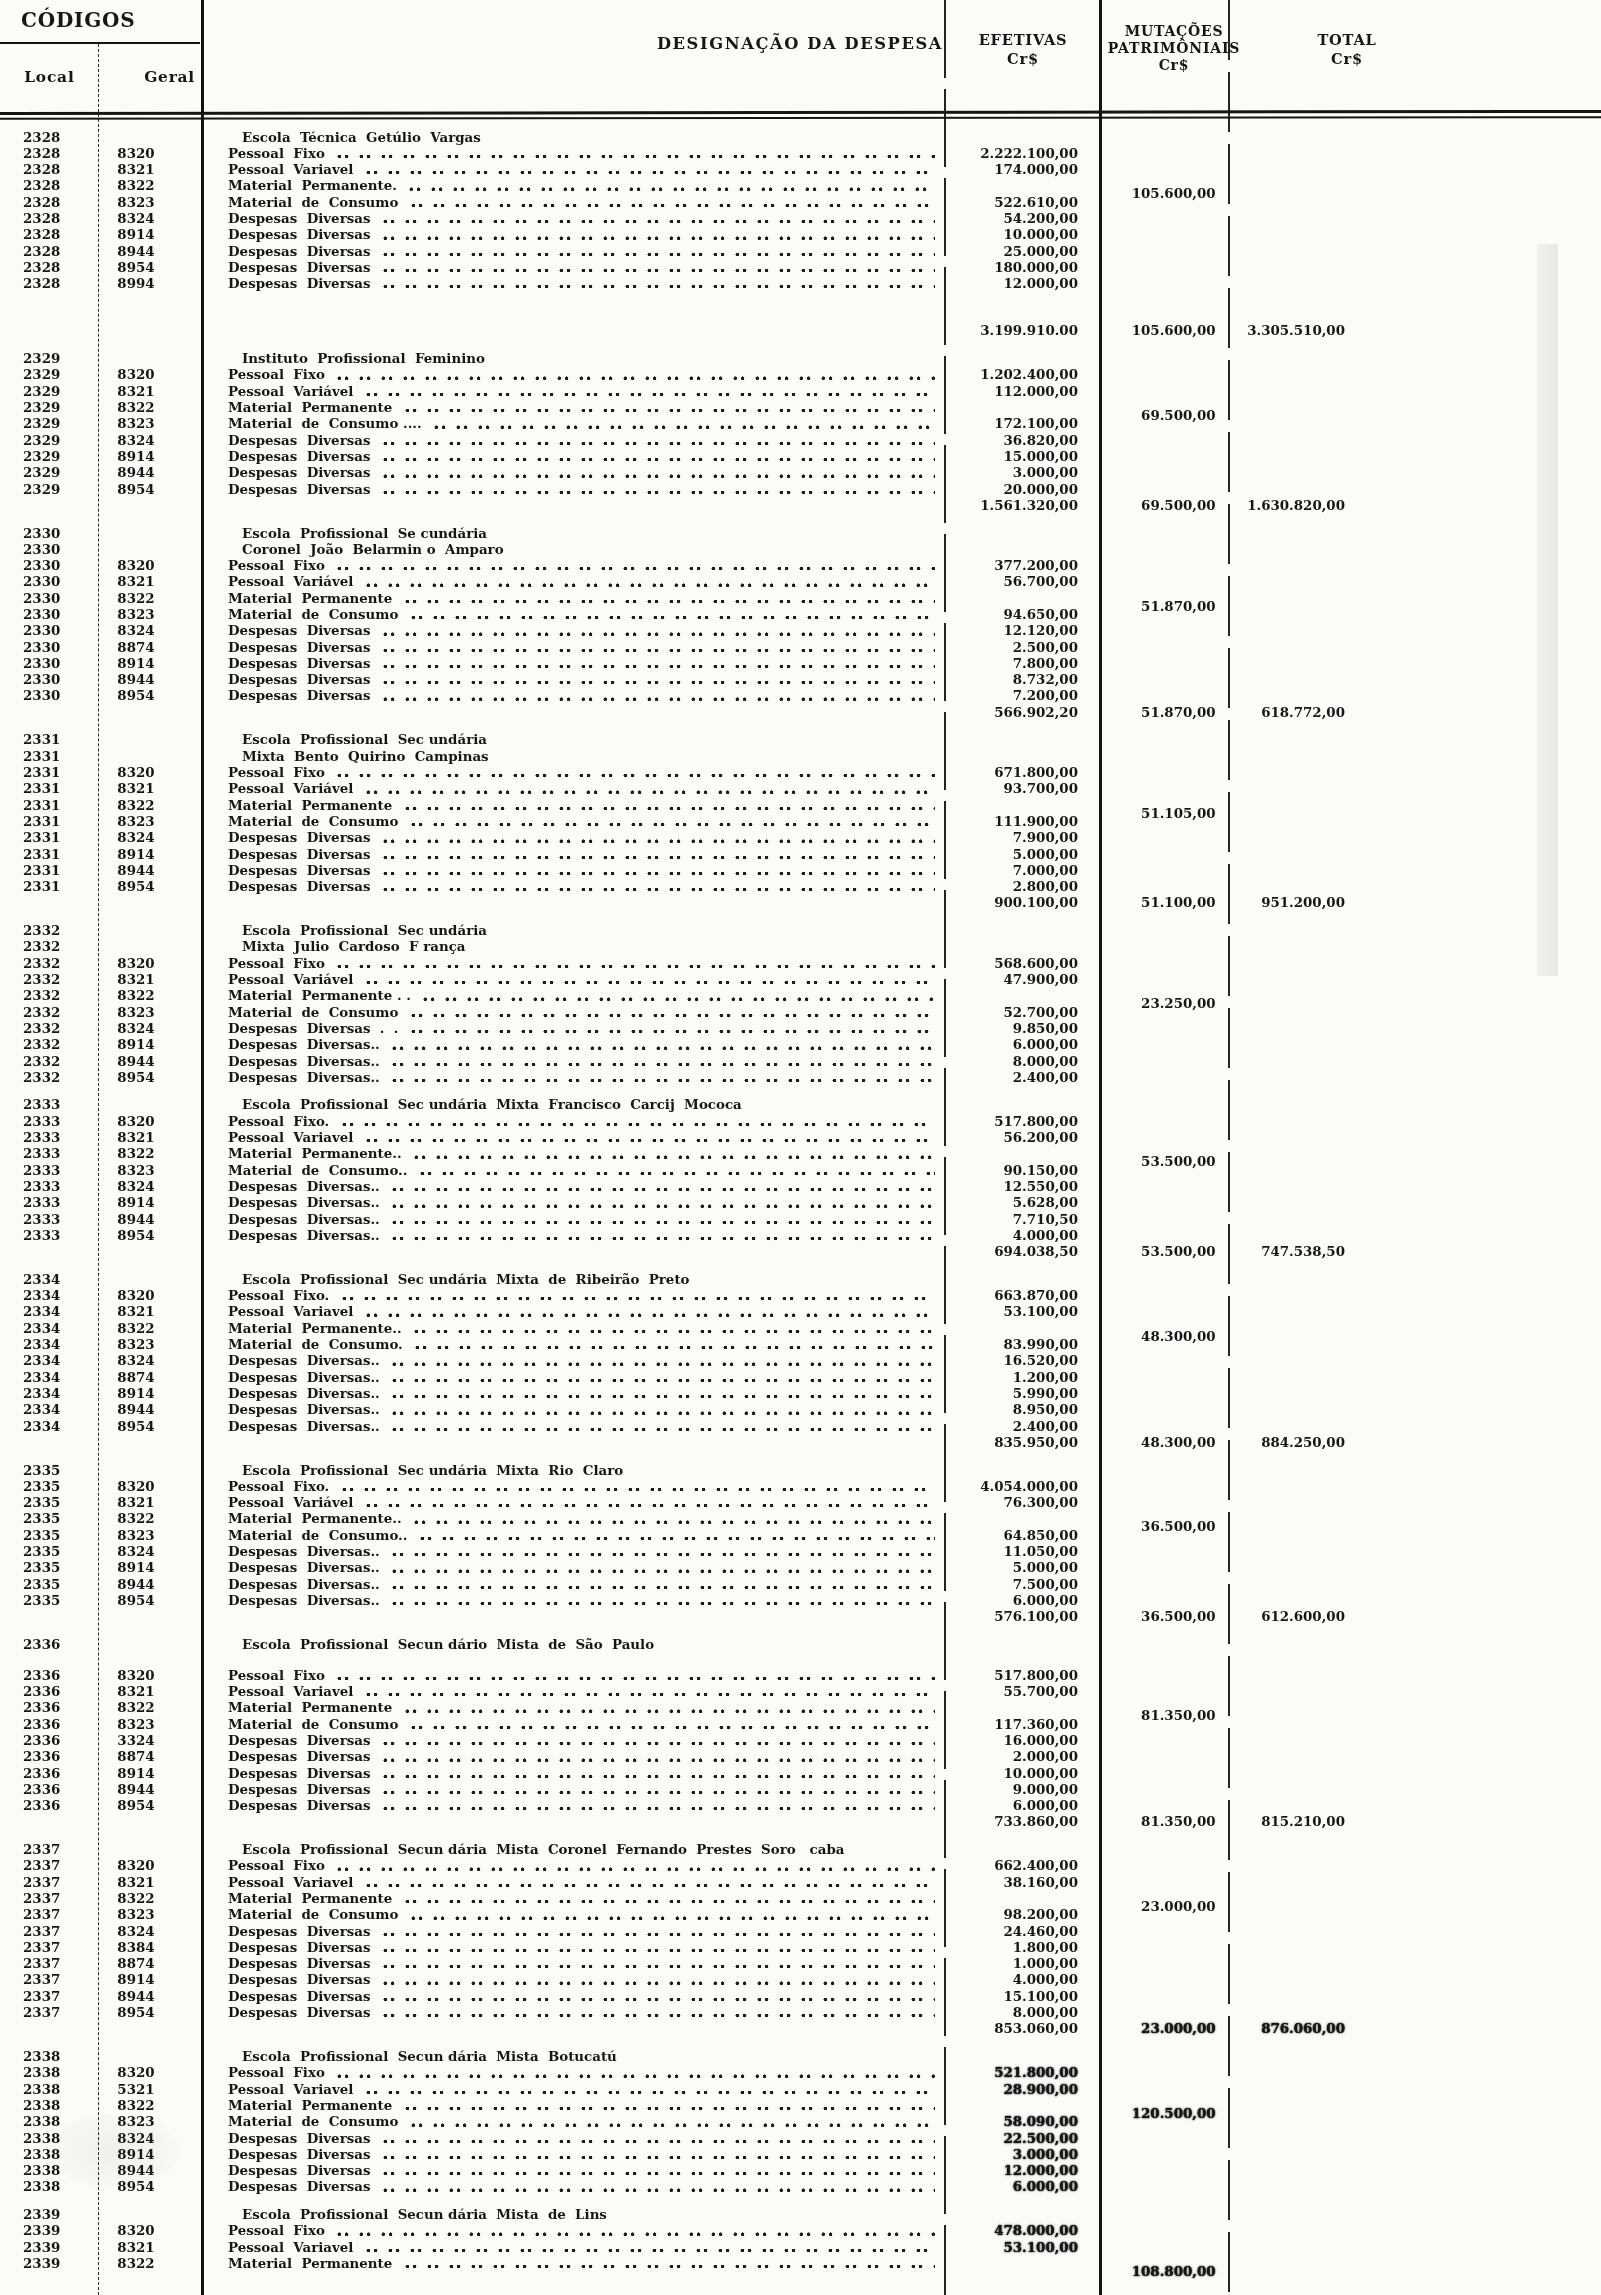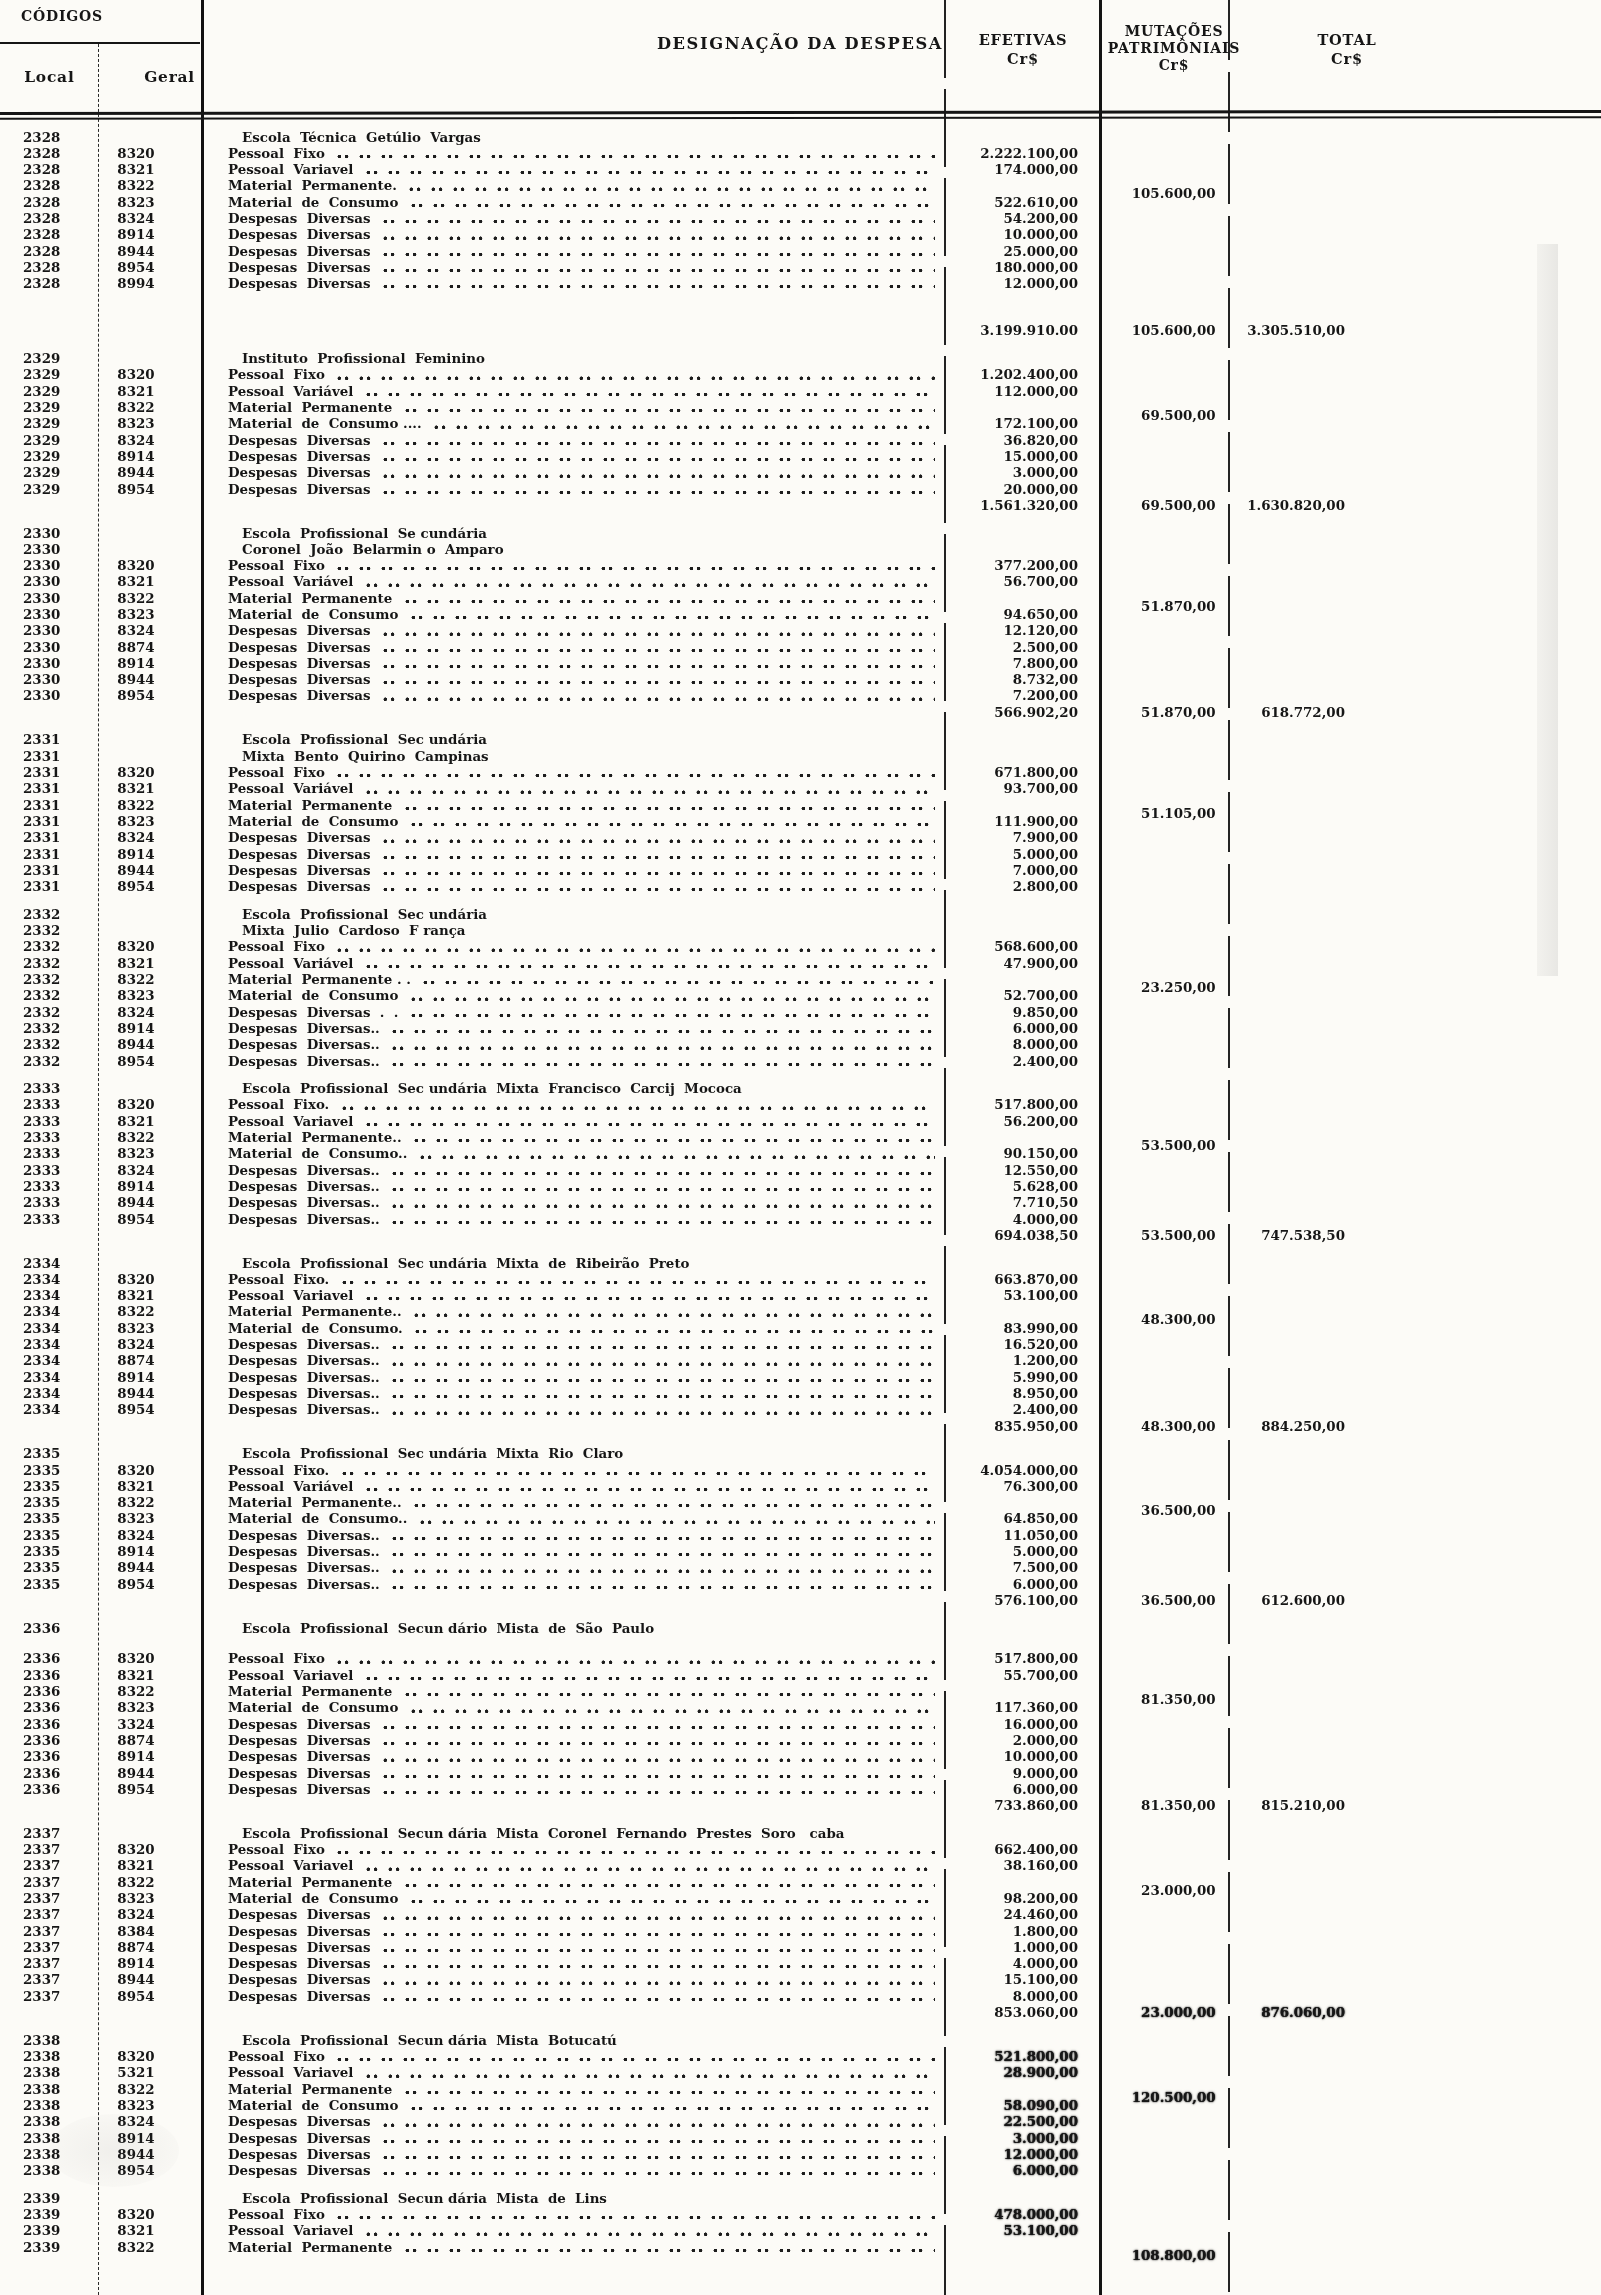--- a/index.html
+++ b/index.html
@@ -17,21 +17,21 @@
   .v-mutacoes  { left:1099px; width:3.3px; background:#131313; }
   .v-total     { left:1228px; width:1.6px;
                  background:repeating-linear-gradient(#242424 0 60px, rgba(0,0,0,0) 60px 72px); }
   
   .hline { position:absolute; background:#151515; }
   .h-codigos { left:0; width:200px; height:2.4px; top:42px; }
   .h-double1 { left:0; width:1601px; height:3.3px; top:111px; transform:rotate(-0.08deg); }
   .h-double2 { left:0; width:1601px; height:1.6px; top:117px; transform:rotate(-0.05deg); }
   
   .hdr { position:absolute; letter-spacing:0.8px; }
-  .hdr-codigos { left:21px; top:8.1px; font-size:14px; }
+  .hdr-codigos { left:21px; top:8.1px; font-size:20px; }
   .hdr-local { left:4.9px; top:68px; width:89px; text-align:center; font-size:15.4px; }
   .hdr-geral { left:114px; top:68px; width:81px; text-align:right; font-size:15.4px; }
   .hdr-designacao { left:203px; top:34px; width:740px; text-align:right; font-size:16.3px; letter-spacing:1.6px; }
   .hdr-efetivas { left:946px; top:31px; width:154px; text-align:center; font-size:14.6px; line-height:18.7px; }
   .hdr-mutacoes { left:1103px; top:23px; width:142px; text-align:center; font-size:14px; line-height:17px; }
   .hdr-total { left:1229px; top:31px; width:236px; text-align:center; font-size:14.6px; line-height:18.7px; }
   
   #tbody { position:absolute; left:0; top:122px; width:1601px; }
   .section { margin-top:11.4px; }
   .section.first { margin-top:6.5px; }
@@ -135,20 +135,21 @@
         <div class="srow title"><div class="c-local">2331</div><div class="c-geral"></div><div class="c-label"><span>Escola  Profissional  Sec undária</span></div><div class="c-ef"></div><div class="c-mut"></div><div class="c-tot"></div></div>
         <div class="srow title"><div class="c-local">2331</div><div class="c-geral"></div><div class="c-label"><span>Mixta  Bento  Quirino  Campinas</span></div><div class="c-ef"></div><div class="c-mut"></div><div class="c-tot"></div></div>
         <div class="srow"><div class="c-local">2331</div><div class="c-geral">8320</div><div class="c-label"><span>Pessoal  Fixo</span><span class="leader"></span></div><div class="c-ef">671.800,00</div><div class="c-mut"></div><div class="c-tot"></div></div>
         <div class="srow"><div class="c-local">2331</div><div class="c-geral">8321</div><div class="c-label"><span>Pessoal  Variável</span><span class="leader"></span></div><div class="c-ef">93.700,00</div><div class="c-mut"></div><div class="c-tot"></div></div>
         <div class="srow"><div class="c-local">2331</div><div class="c-geral">8322</div><div class="c-label"><span>Material  Permanente</span><span class="leader"></span></div><div class="c-ef"></div><div class="c-mut"><span class="mutv">51.105,00</span></div><div class="c-tot"></div></div>
         <div class="srow"><div class="c-local">2331</div><div class="c-geral">8323</div><div class="c-label"><span>Material  de  Consumo</span><span class="leader"></span></div><div class="c-ef">111.900,00</div><div class="c-mut"></div><div class="c-tot"></div></div>
         <div class="srow"><div class="c-local">2331</div><div class="c-geral">8324</div><div class="c-label"><span>Despesas  Diversas</span><span class="leader"></span></div><div class="c-ef">7.900,00</div><div class="c-mut"></div><div class="c-tot"></div></div>
         <div class="srow"><div class="c-local">2331</div><div class="c-geral">8914</div><div class="c-label"><span>Despesas  Diversas</span><span class="leader"></span></div><div class="c-ef">5.000,00</div><div class="c-mut"></div><div class="c-tot"></div></div>
         <div class="srow"><div class="c-local">2331</div><div class="c-geral">8944</div><div class="c-label"><span>Despesas  Diversas</span><span class="leader"></span></div><div class="c-ef">7.000,00</div><div class="c-mut"></div><div class="c-tot"></div></div>
         <div class="srow"><div class="c-local">2331</div><div class="c-geral">8954</div><div class="c-label"><span>Despesas  Diversas</span><span class="leader"></span></div><div class="c-ef">2.800,00</div><div class="c-mut"></div><div class="c-tot"></div></div>
+        <div class="srow subtotal"><div class="c-local"></div><div class="c-geral"></div><div class="c-label"></div><div class="c-ef">900.100,00</div><div class="c-mut">51.100,00</div><div class="c-tot">951.200,00</div></div>
       </div>
       <div class="section">
         <div class="srow title"><div class="c-local">2332</div><div class="c-geral"></div><div class="c-label"><span>Escola  Profissional  Sec undária</span></div><div class="c-ef"></div><div class="c-mut"></div><div class="c-tot"></div></div>
         <div class="srow title"><div class="c-local">2332</div><div class="c-geral"></div><div class="c-label"><span>Mixta  Julio  Cardoso  F rança</span></div><div class="c-ef"></div><div class="c-mut"></div><div class="c-tot"></div></div>
         <div class="srow"><div class="c-local">2332</div><div class="c-geral">8320</div><div class="c-label"><span>Pessoal  Fixo</span><span class="leader"></span></div><div class="c-ef">568.600,00</div><div class="c-mut"></div><div class="c-tot"></div></div>
         <div class="srow"><div class="c-local">2332</div><div class="c-geral">8321</div><div class="c-label"><span>Pessoal  Variável</span><span class="leader"></span></div><div class="c-ef">47.900,00</div><div class="c-mut"></div><div class="c-tot"></div></div>
         <div class="srow"><div class="c-local">2332</div><div class="c-geral">8322</div><div class="c-label"><span>Material  Permanente . .</span><span class="leader"></span></div><div class="c-ef"></div><div class="c-mut"><span class="mutv">23.250,00</span></div><div class="c-tot"></div></div>
         <div class="srow"><div class="c-local">2332</div><div class="c-geral">8323</div><div class="c-label"><span>Material  de  Consumo</span><span class="leader"></span></div><div class="c-ef">52.700,00</div><div class="c-mut"></div><div class="c-tot"></div></div>
         <div class="srow"><div class="c-local">2332</div><div class="c-geral">8324</div><div class="c-label"><span>Despesas  Diversas  .  .</span><span class="leader"></span></div><div class="c-ef">9.850,00</div><div class="c-mut"></div><div class="c-tot"></div></div>
         <div class="srow"><div class="c-local">2332</div><div class="c-geral">8914</div><div class="c-label"><span>Despesas  Diversas..</span><span class="leader"></span></div><div class="c-ef">6.000,00</div><div class="c-mut"></div><div class="c-tot"></div></div>

